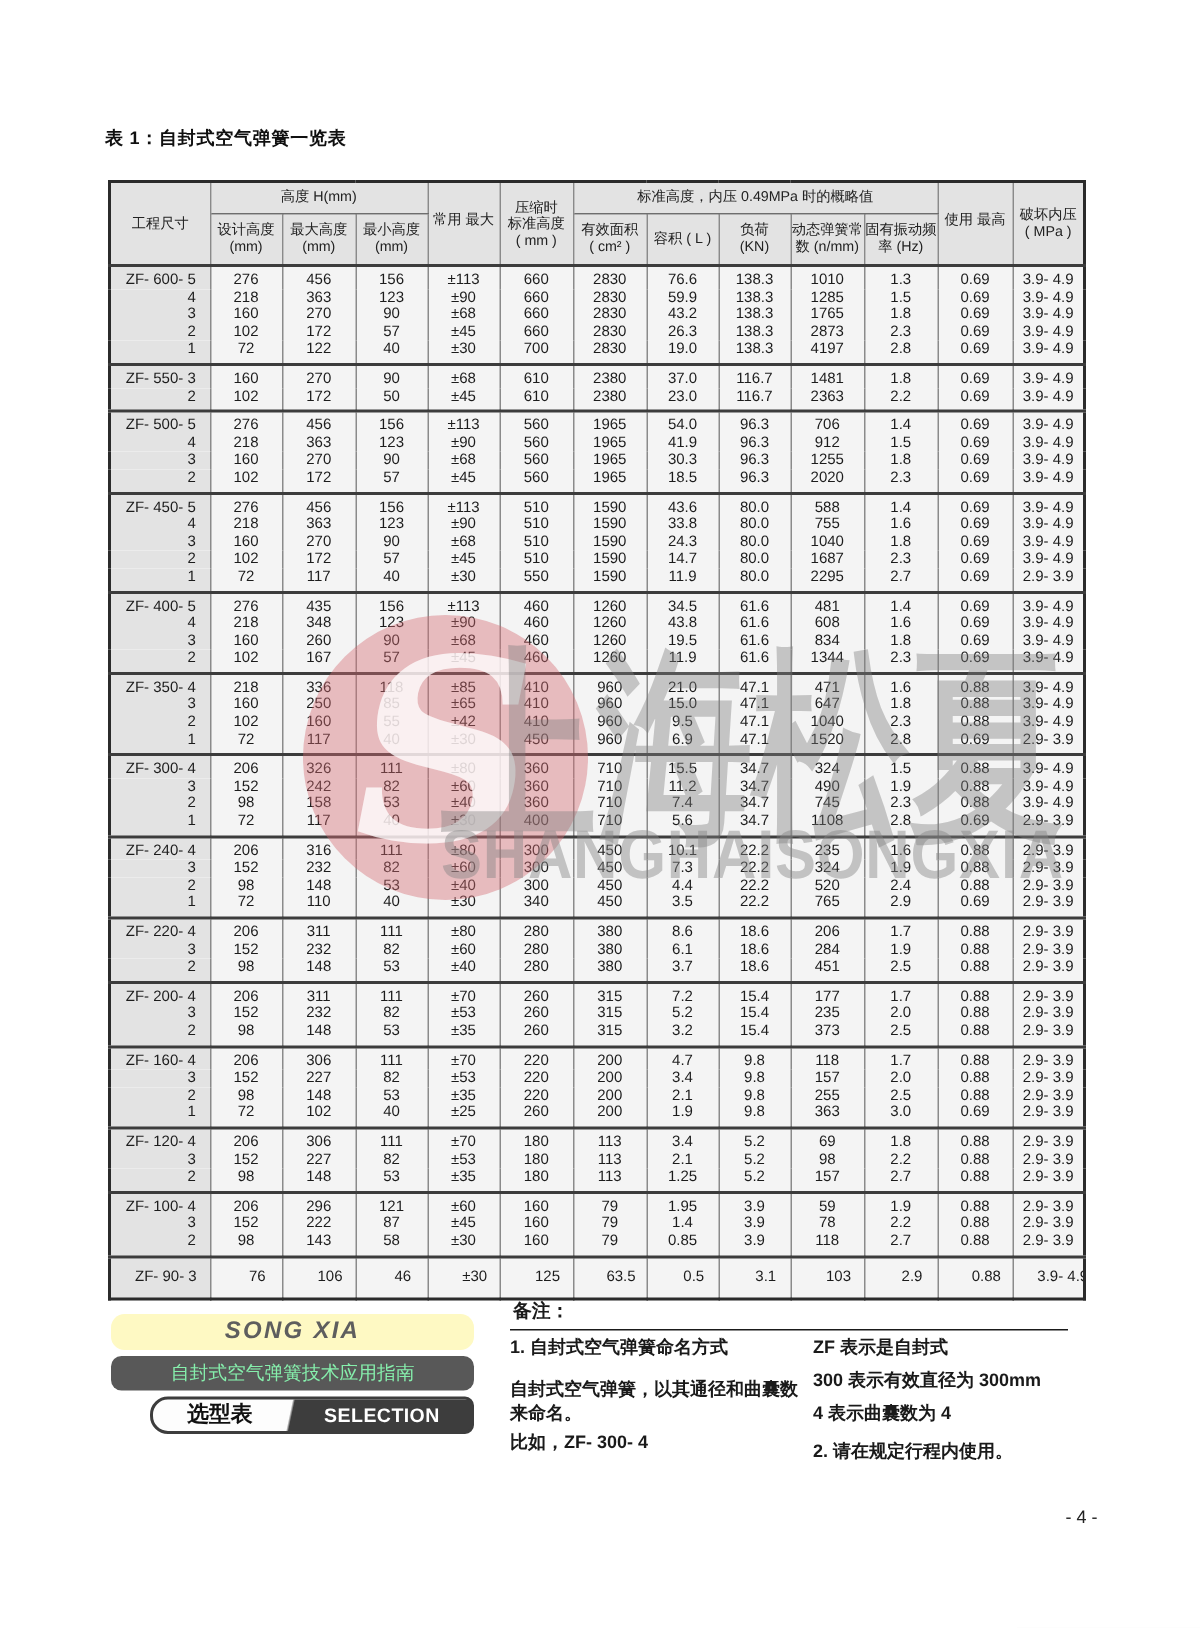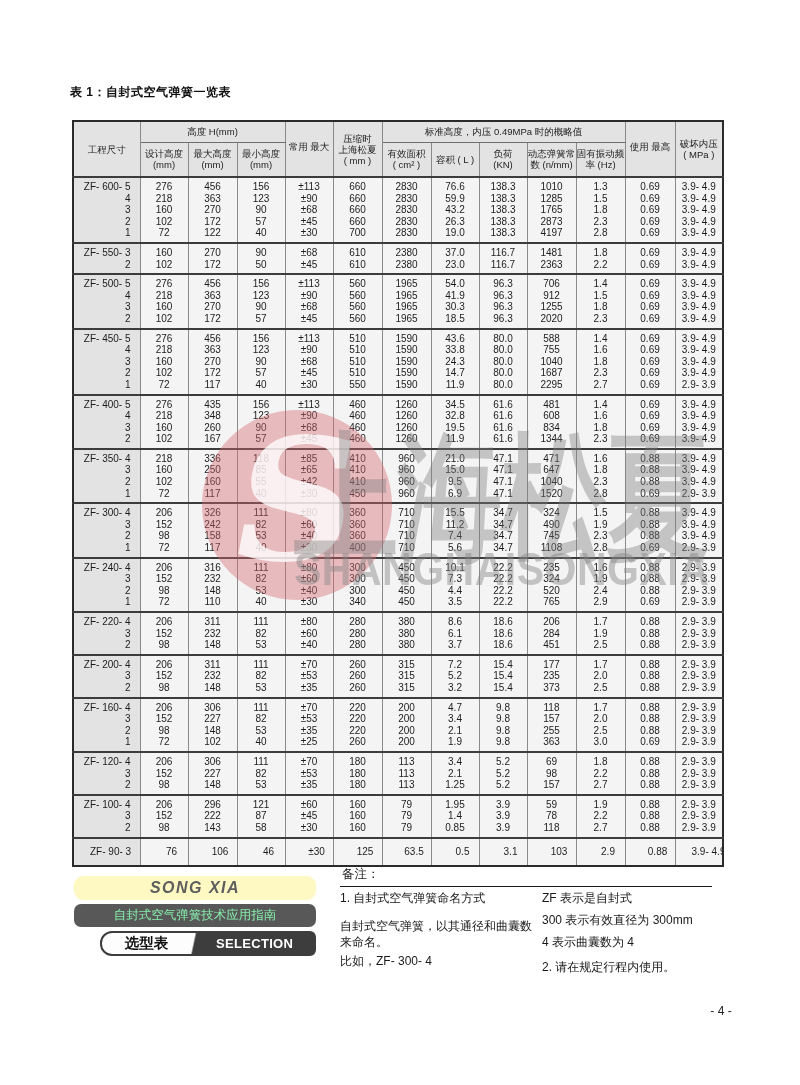--- a/index.html
+++ b/index.html
@@ -83,21 +83,21 @@
     margin-left:26px;
   }
   .sel-cn {
     position:absolute; left:0; top:0; width:42%; text-align:center;
     font-size:14.5px; font-weight:bold; color:#101010; line-height:21px;
   }
   .sel-en {
     position:absolute; right:0; top:0; width:56%; text-align:center;
     font-size:13px; font-weight:bold; color:#ffffff; line-height:21px; letter-spacing:0.3px;
   }
-  .notes { position:absolute; left:268px; top:0; width:376px; }
+  .notes { position:absolute; left:268px; top:0; width:376px;font-weight:bold; }
   .notes-heading { font-size:12.5px; color:#1a1a1a; margin:0 0 3px 2px; }
   .notes-rule { border-top:1.5px solid #1a1a1a; width:372px; margin:0 0 3px 0; }
   .notes-cols { display:flex; }
   .notes-col1 { width:202px; font-size:12px; line-height:16px; }
   .notes-col2 { width:174px; font-size:12px; line-height:16px; }
   .notes-col1 p, .notes-col2 p { margin:0; }
   .n1-a { margin-bottom:12px !important; }
   .n1-b { margin-bottom:3px !important; }
   .n2-a, .n2-b { margin-bottom:6px !important; }
   .n2-c { margin-bottom:9px !important; }
@@ -129,21 +129,21 @@
           <col style="width:49px">
           <col style="width:50px">
         <col style="width:48px">
       </colgroup>
       <thead>
         <tr class="h1">
           <th rowspan="2">工程尺寸</th>
           <th colspan="3">高度 H(mm)</th>
           <th rowspan="2" class="top-al">常用 最大</th>
           <th rowspan="2">压缩时
-上海松夏
+标准高度
 ( mm )</th>
           <th colspan="5">标准高度，内压 0.49MPa 时的概略值</th>
           <th rowspan="2" class="top-al">使用 最高</th>
           <th rowspan="2">破坏内压
 ( MPa )</th>
         </tr>
         <tr class="h2">
           <th>设计高度
 (mm)</th>
           <th>最大高度
@@ -426,21 +426,21 @@
             <td>3.9- 4.9</td>
           </tr>
           <tr>
             <td>4</td>
             <td>218</td>
             <td>348</td>
             <td>123</td>
             <td>±90</td>
             <td>460</td>
             <td>1260</td>
-            <td>32.8</td>
+            <td>43.8</td>
             <td>61.6</td>
             <td>608</td>
             <td>1.6</td>
             <td>0.69</td>
             <td>3.9- 4.9</td>
           </tr>
           <tr>
             <td>3</td>
             <td>160</td>
             <td>260</td>

